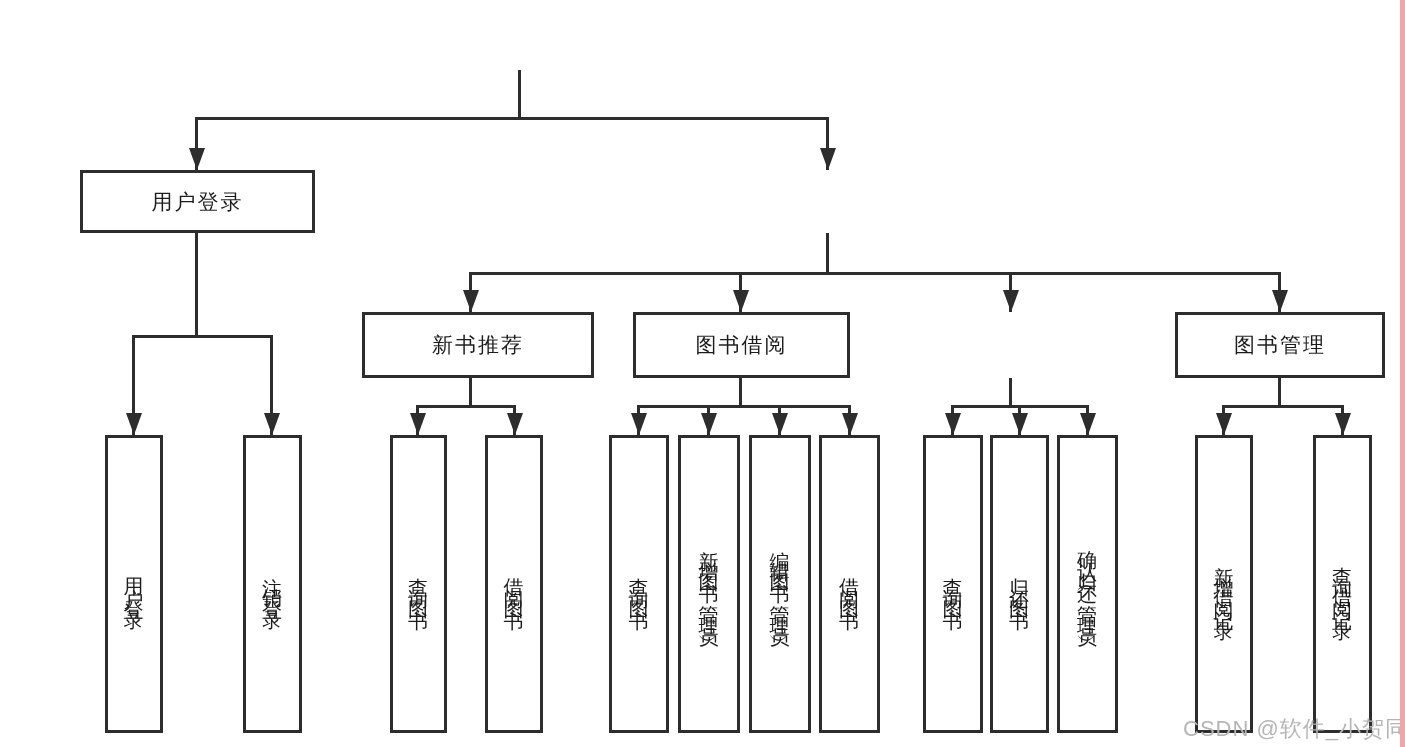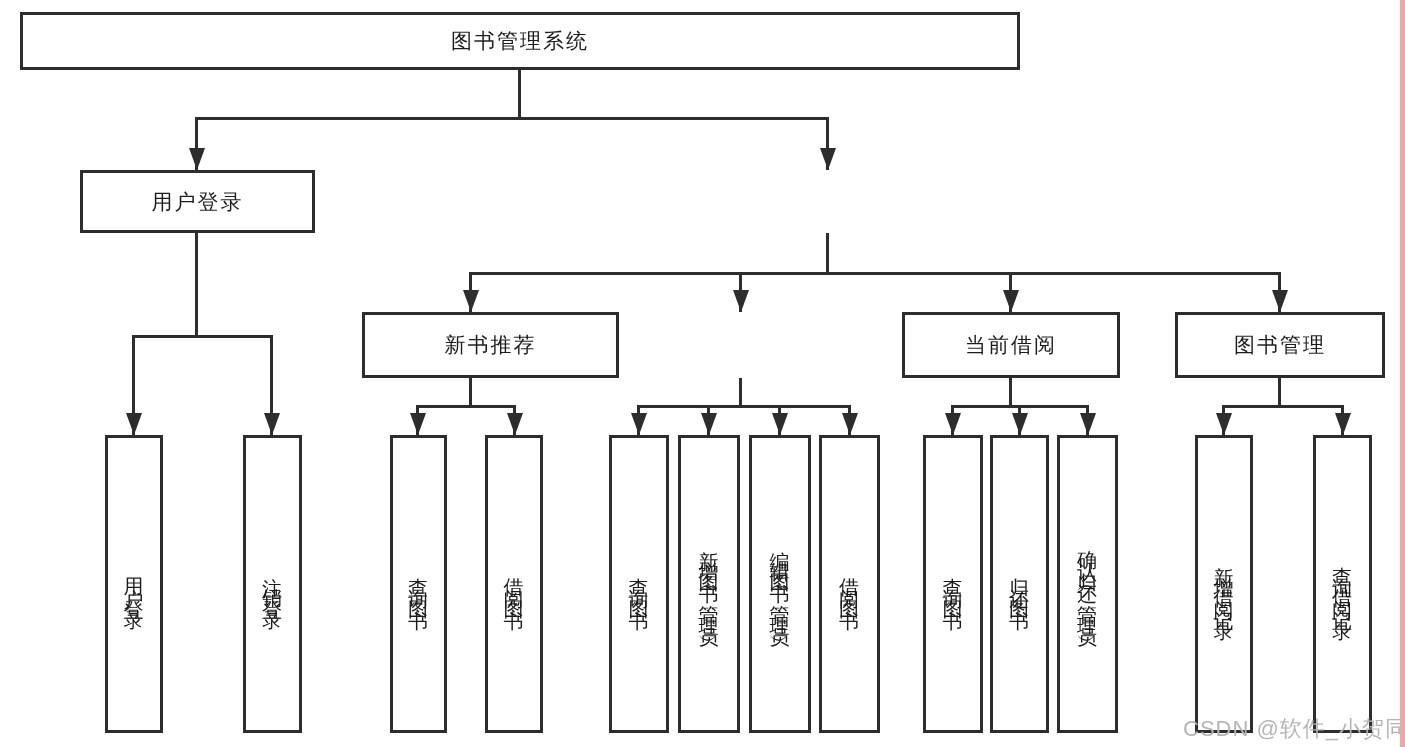--- a/index.html
+++ b/index.html
@@ -54,23 +54,20 @@
     width:5px;height:747px;
     background:#f0a6a6;
     z-index:6;
   }
 </style>
 </head>
 <body>
 
 <div id="canvas">
 
-  <div class="node hnode root">
-    <span>图书管理系统</span>
-  </div>
 
   <div class="vline" style="left:518px;top:70px;height:47px;"></div>
   <div class="hline" style="left:195px;top:117px;width:634px;"></div>
   <div class="vline" style="left:195px;top:117px;height:53px;"></div>
   <div class="vline" style="left:826px;top:117px;height:53px;"></div>
   <div class="arrow" style="left:189px;top:148px;"></div>
   <div class="arrow" style="left:820px;top:148px;"></div>
 
   <div class="node hnode" style="left:80px;top:170px;width:235px;height:63px;">
     <span>用户登录</span>
@@ -87,25 +84,25 @@
   <div class="hline" style="left:469px;top:272px;width:812px;"></div>
   <div class="vline" style="left:469px;top:272px;height:40px;"></div>
   <div class="vline" style="left:739px;top:272px;height:40px;"></div>
   <div class="vline" style="left:1009px;top:272px;height:40px;"></div>
   <div class="vline" style="left:1278px;top:272px;height:40px;"></div>
   <div class="arrow" style="left:463px;top:290px;"></div>
   <div class="arrow" style="left:733px;top:290px;"></div>
   <div class="arrow" style="left:1003px;top:290px;"></div>
   <div class="arrow" style="left:1272px;top:290px;"></div>
 
-  <div class="node hnode" style="left:362px;top:312px;width:257px;height:66px;">
+  <div class="node hnode" style="left:362px;top:312px;width:232px;height:66px;">
     <span>新书推荐</span>
   </div>
-  <div class="node hnode" style="left:902px;top:312px;width:218px;height:66px;">
-    <span>当前借阅</span>
+  <div class="node hnode" style="left:633px;top:312px;width:217px;height:66px;">
+    <span>图书借阅</span>
   </div>
   <div class="node hnode" style="left:1175px;top:312px;width:210px;height:66px;">
     <span>图书管理</span>
   </div>
 
   <div class="vline" style="left:469px;top:378px;height:29px;"></div>
   <div class="hline" style="left:416px;top:405px;width:100px;"></div>
   <div class="vline" style="left:416px;top:405px;height:30px;"></div>
   <div class="vline" style="left:513px;top:405px;height:30px;"></div>
   <div class="arrow" style="left:410px;top:413px;"></div>

